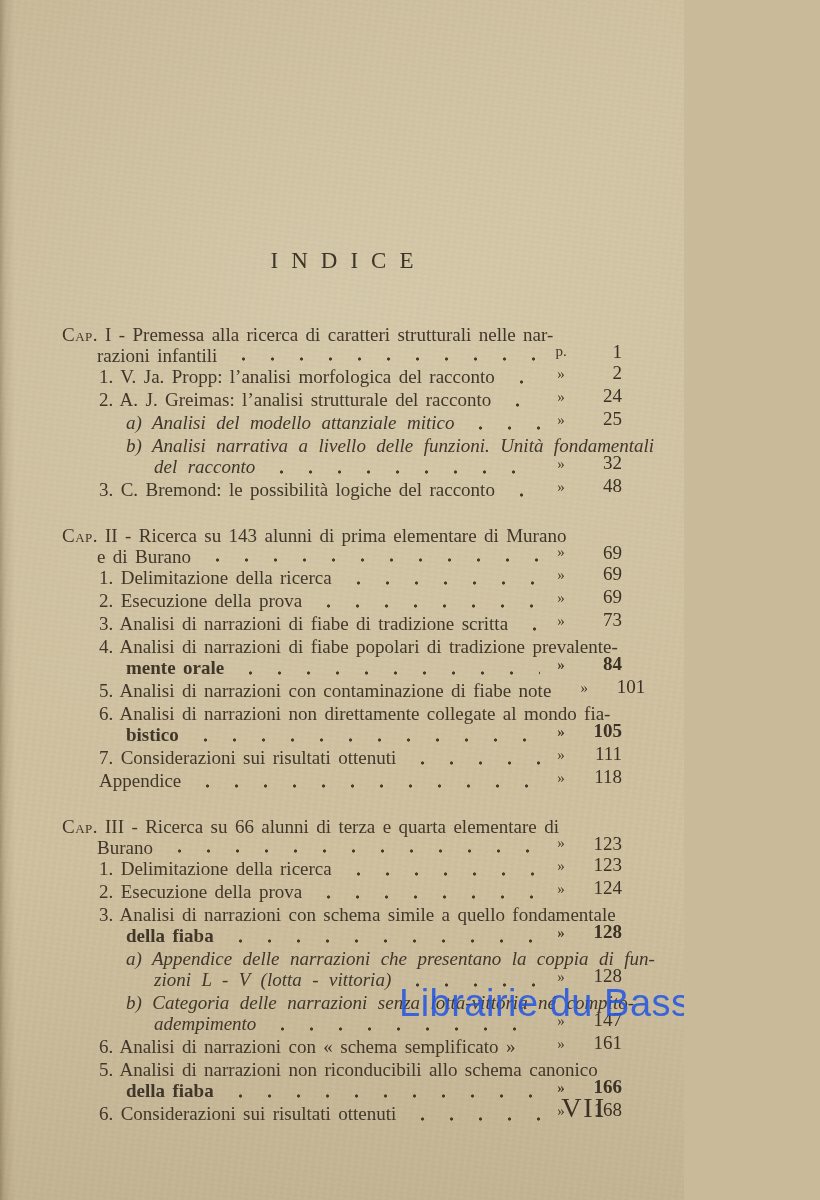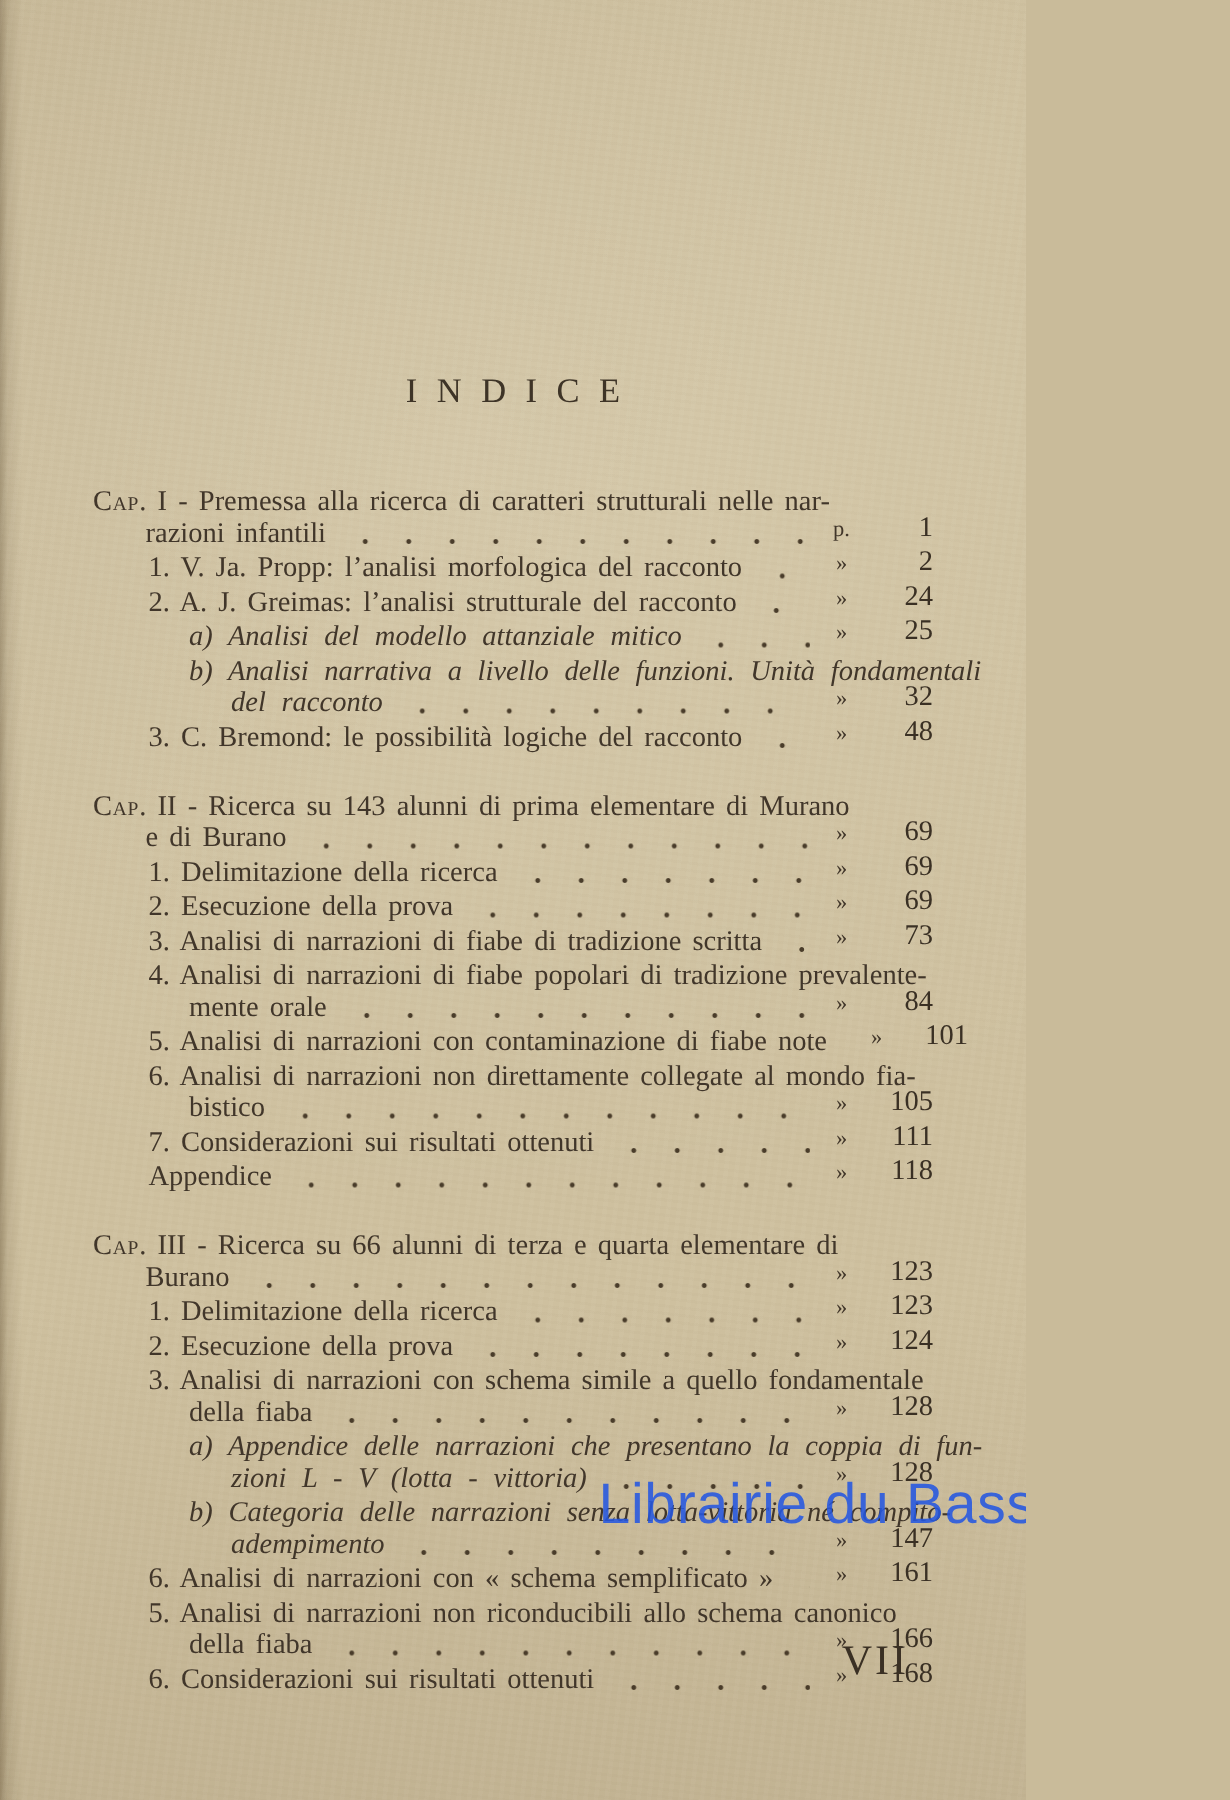--- a/index.html
+++ b/index.html
@@ -34,23 +34,23 @@
   .rows { margin-top: 50px; }
   .row {
     display: flex;
     align-items: baseline;
     line-height: 21px;
     font-size: 19px;
   }
   .row .t { white-space: nowrap; word-spacing: 0.14em; }
   .capsc { font-variant: small-caps; letter-spacing: 0.5px; margin-right: 7px; }
   .cap     { padding-left: 0; gap: 20px; }
-  .capcont { padding-left: 35px; }
+  .capcont { padding-left: 35px; align-items: flex-end; }
   .num     { padding-left: 37px; }
-  .numcont { padding-left: 64px; }
+  .numcont { padding-left: 64px; font-weight: bold; }
   .sub     { padding-left: 64px; }
   .subcont { padding-left: 92px; }
   .sub .t, .subcont .t { font-style: italic; word-spacing: 0.30em; }
   .gap { margin-top: 23px; align-items: center; }
   .leader {
     flex: 1 1 auto;
     align-self: stretch;
     margin: 0 6px 0 12px;
     background-image: radial-gradient(circle, rgba(66,53,36,0.95) 1.3px, rgba(66,53,36,0) 1.9px);
     background-size: 29px 6px;

